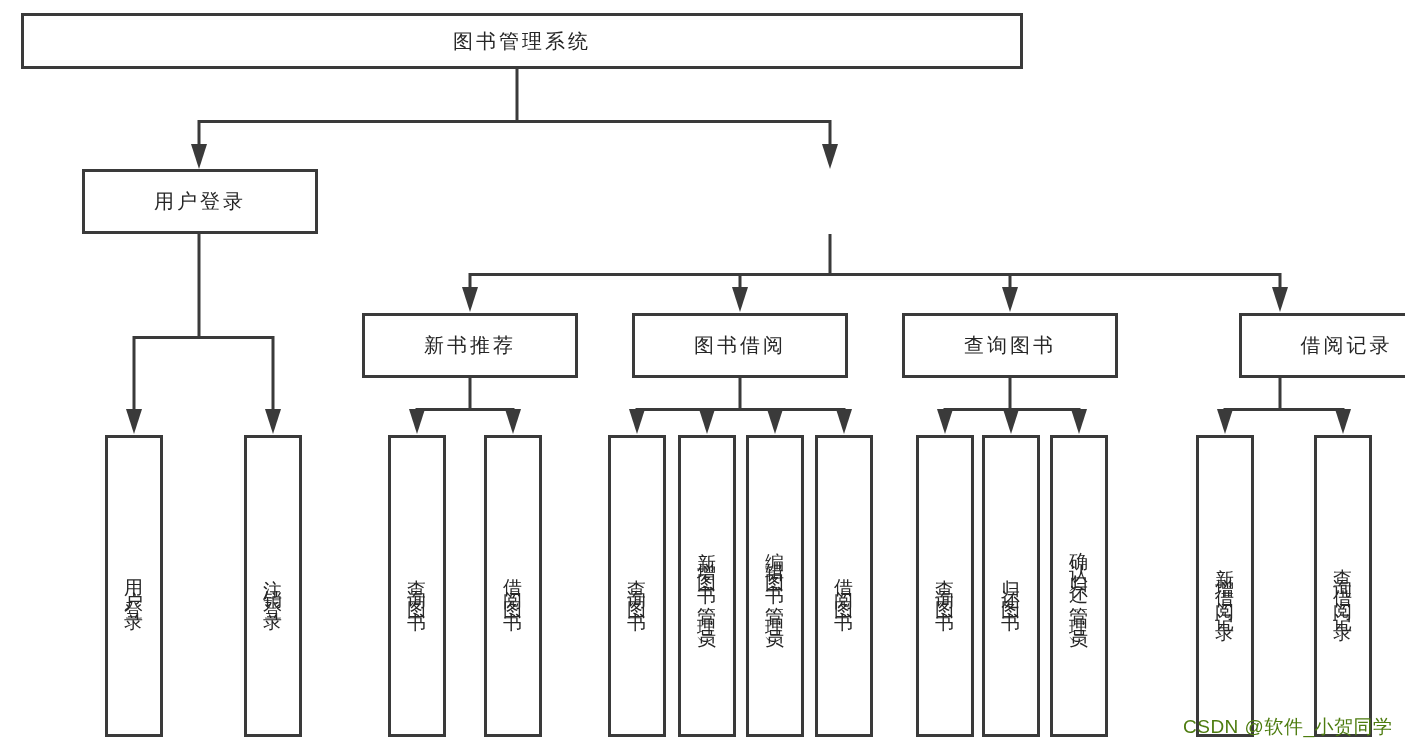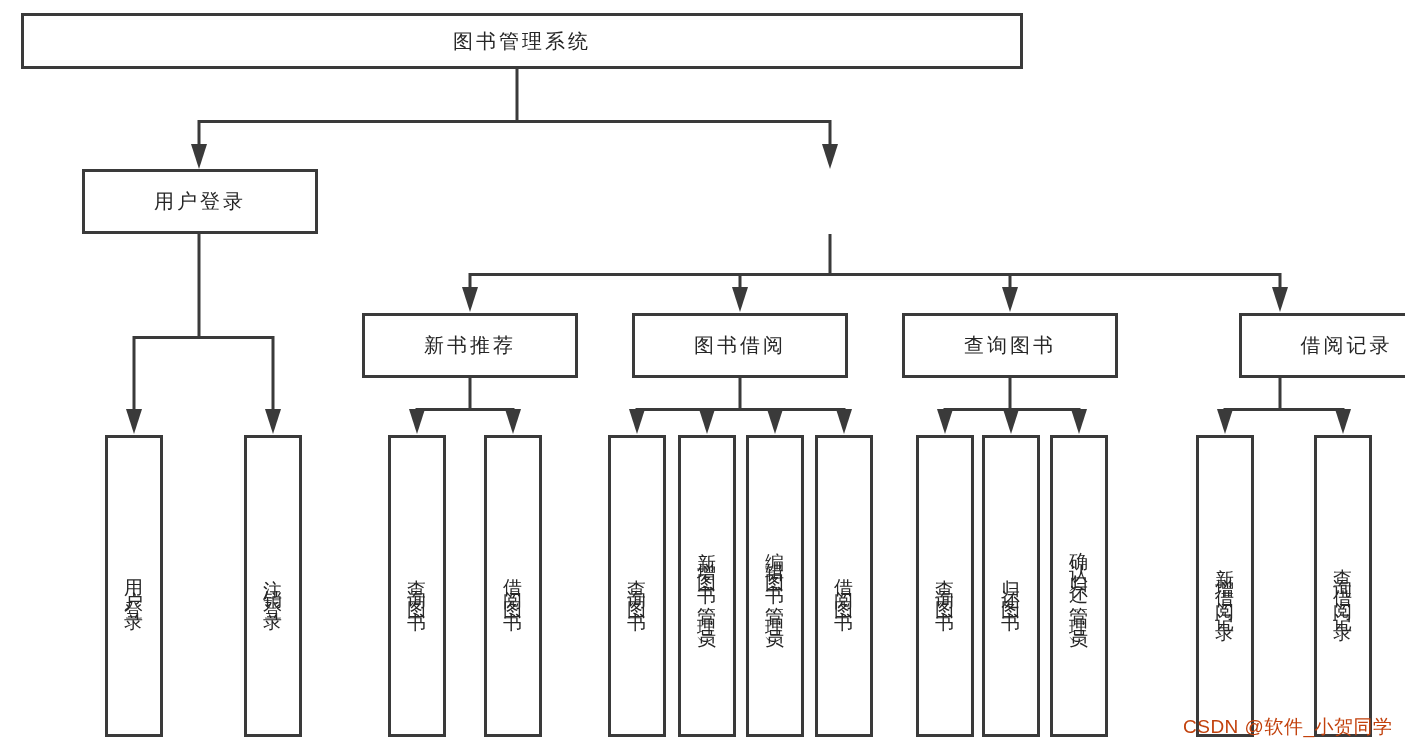--- a/index.html
+++ b/index.html
@@ -44,21 +44,21 @@
     letter-spacing: 11px;
     white-space: nowrap;
   }
   .watermark {
     position: absolute;
     left: 1183px;
     top: 714px;
     z-index: 2;
     font-size: 19px;
     letter-spacing: 0.5px;
-    color: #c2410c;
+    color: #4d7c0f;
     white-space: nowrap;
   }
 </style>
 </head>
 <body>
 
 <div class="stage">
 
   <svg class="wires" width="1405" height="747" viewBox="0 0 1405 747" aria-hidden="true">
     <g stroke="#3a3a3a" stroke-width="3" fill="none">

